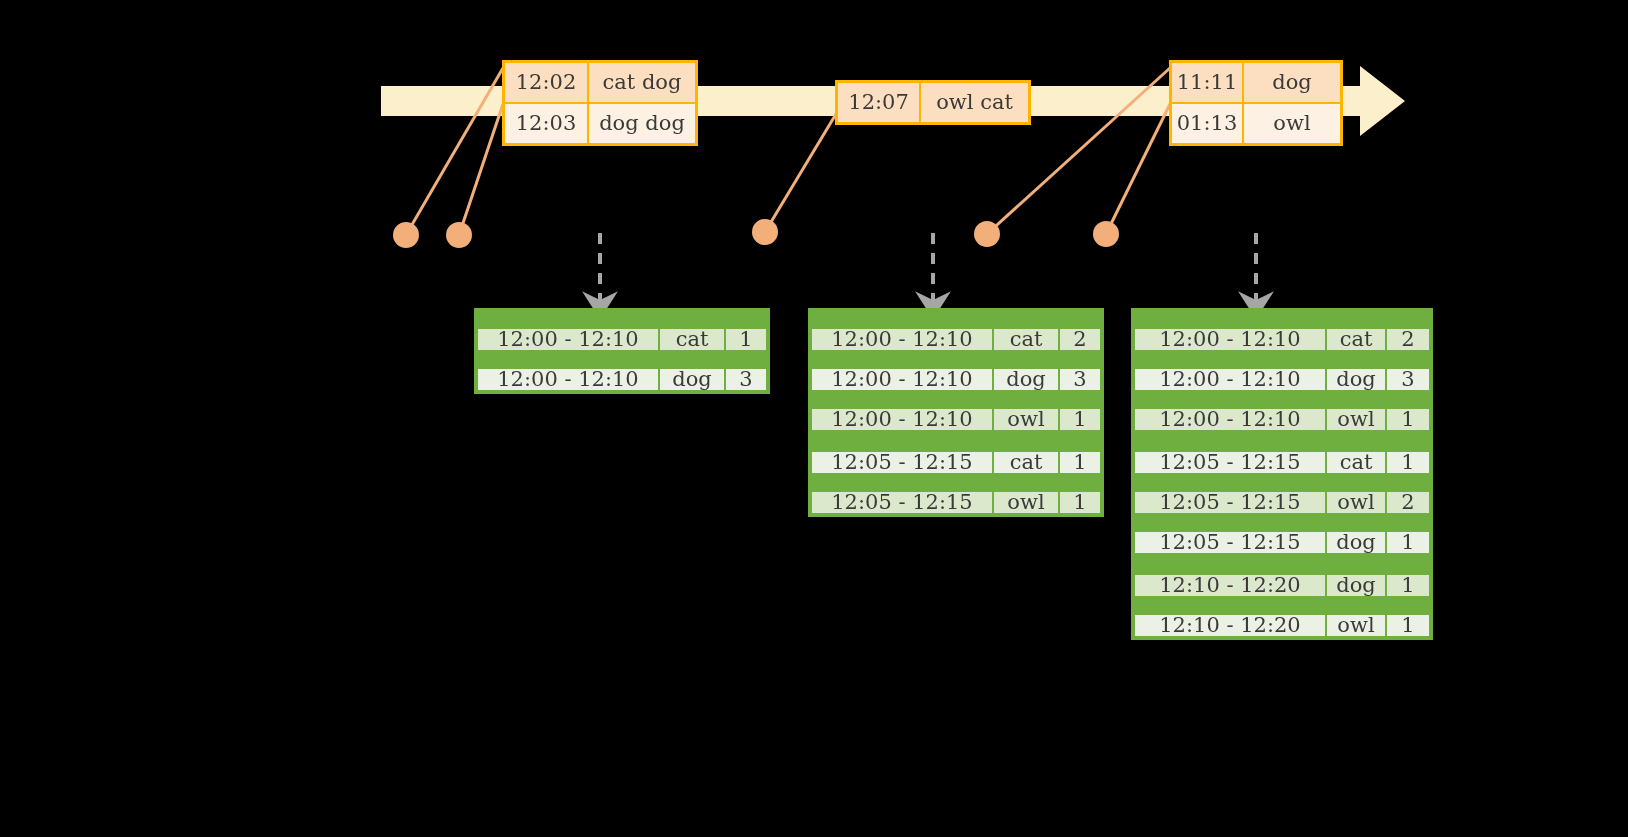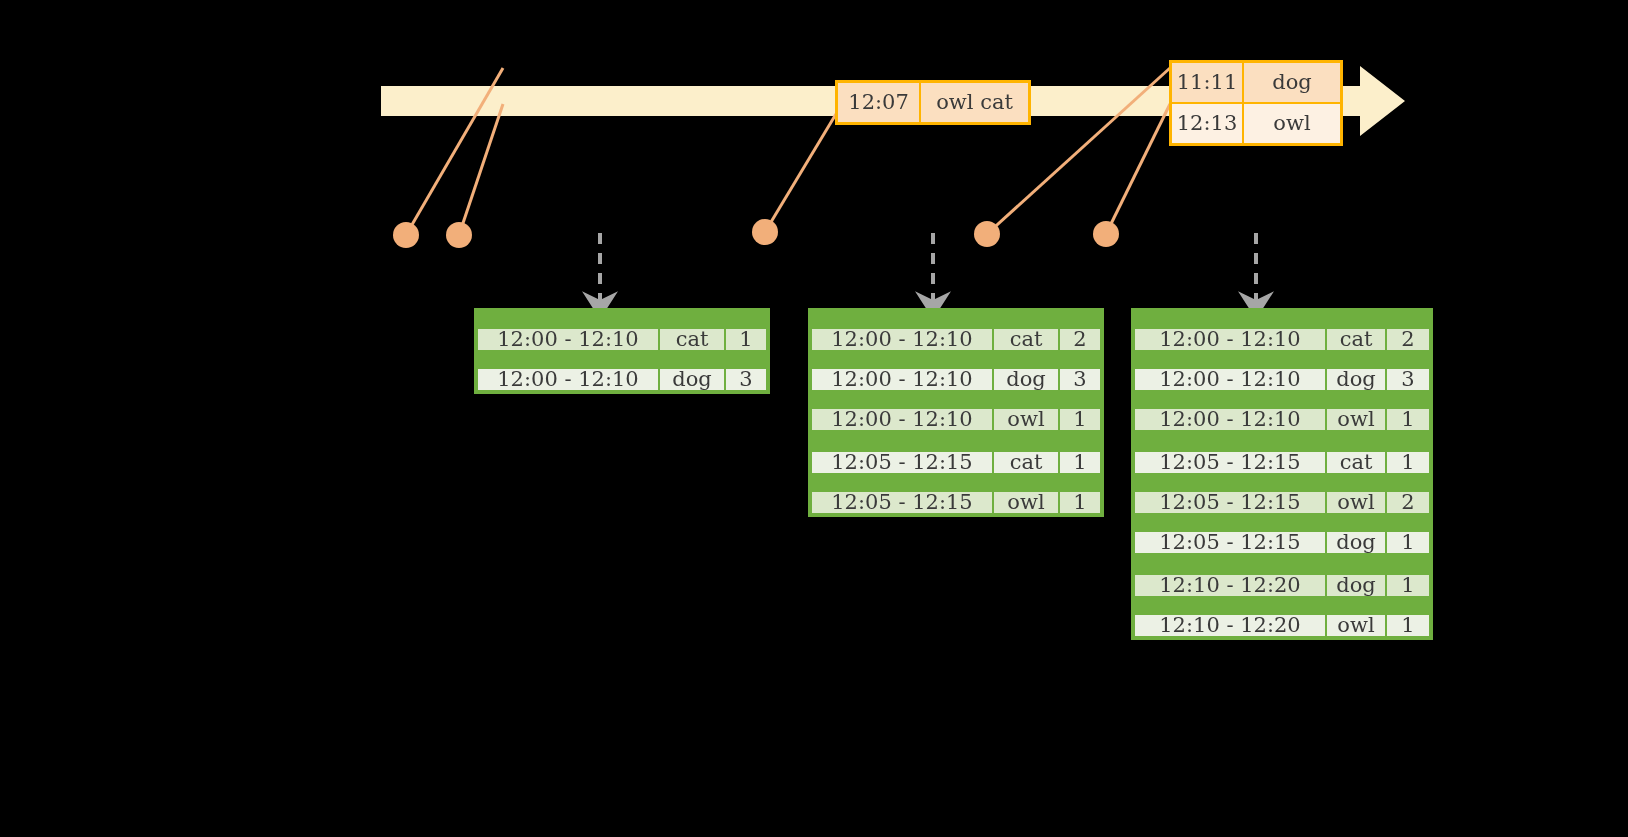--- a/index.html
+++ b/index.html
@@ -137,35 +137,45 @@
       <circle cx="1106" cy="234" r="13"></circle>
     </g>
 
     <g stroke="#A6A6A6" stroke-width="4" fill="none" stroke-dasharray="11 9" marker-end="url(#dash-arrow)">
       <line x1="600" y1="233" x2="600" y2="304"></line>
       <line x1="933" y1="233" x2="933" y2="304"></line>
       <line x1="1256" y1="233" x2="1256" y2="304"></line>
     </g>
   </svg>
 
+  <div class="event-box" style="left:502px; top:60px; width:196px;">
+    <div class="event-row row-a">
+      <div class="event-cell time" style="width:84px;">12:02</div>
+      <div class="event-cell words" style="width:106px;">cat dog</div>
+    </div>
+    <div class="event-row row-b">
+      <div class="event-cell time" style="width:84px;">12:03</div>
+      <div class="event-cell words" style="width:106px;">dog dog</div>
+    </div>
+  </div>
 
   <div class="event-box" style="left:835px; top:80px; width:196px;">
     <div class="event-row row-a">
       <div class="event-cell time" style="width:84px;">12:07</div>
       <div class="event-cell words" style="width:108px;">owl cat</div>
     </div>
   </div>
 
   <div class="event-box" style="left:1169px; top:60px; width:174px;">
     <div class="event-row row-a">
       <div class="event-cell time" style="width:72px;">11:11</div>
       <div class="event-cell words" style="width:96px;">dog</div>
     </div>
     <div class="event-row row-b">
-      <div class="event-cell time" style="width:72px;">12:13</div>
+      <div class="event-cell time" style="width:72px;">01:13</div>
       <div class="event-cell words" style="width:96px;">owl</div>
     </div>
   </div>
 
   <div class="result-table t1" style="left:474px; top:308px;">
     <div class="res-row shade-a">
       <div class="res-cell c-win">12:00 - 12:10</div>
       <div class="res-cell c-word">cat</div>
       <div class="res-cell c-cnt">1</div>
     </div>

